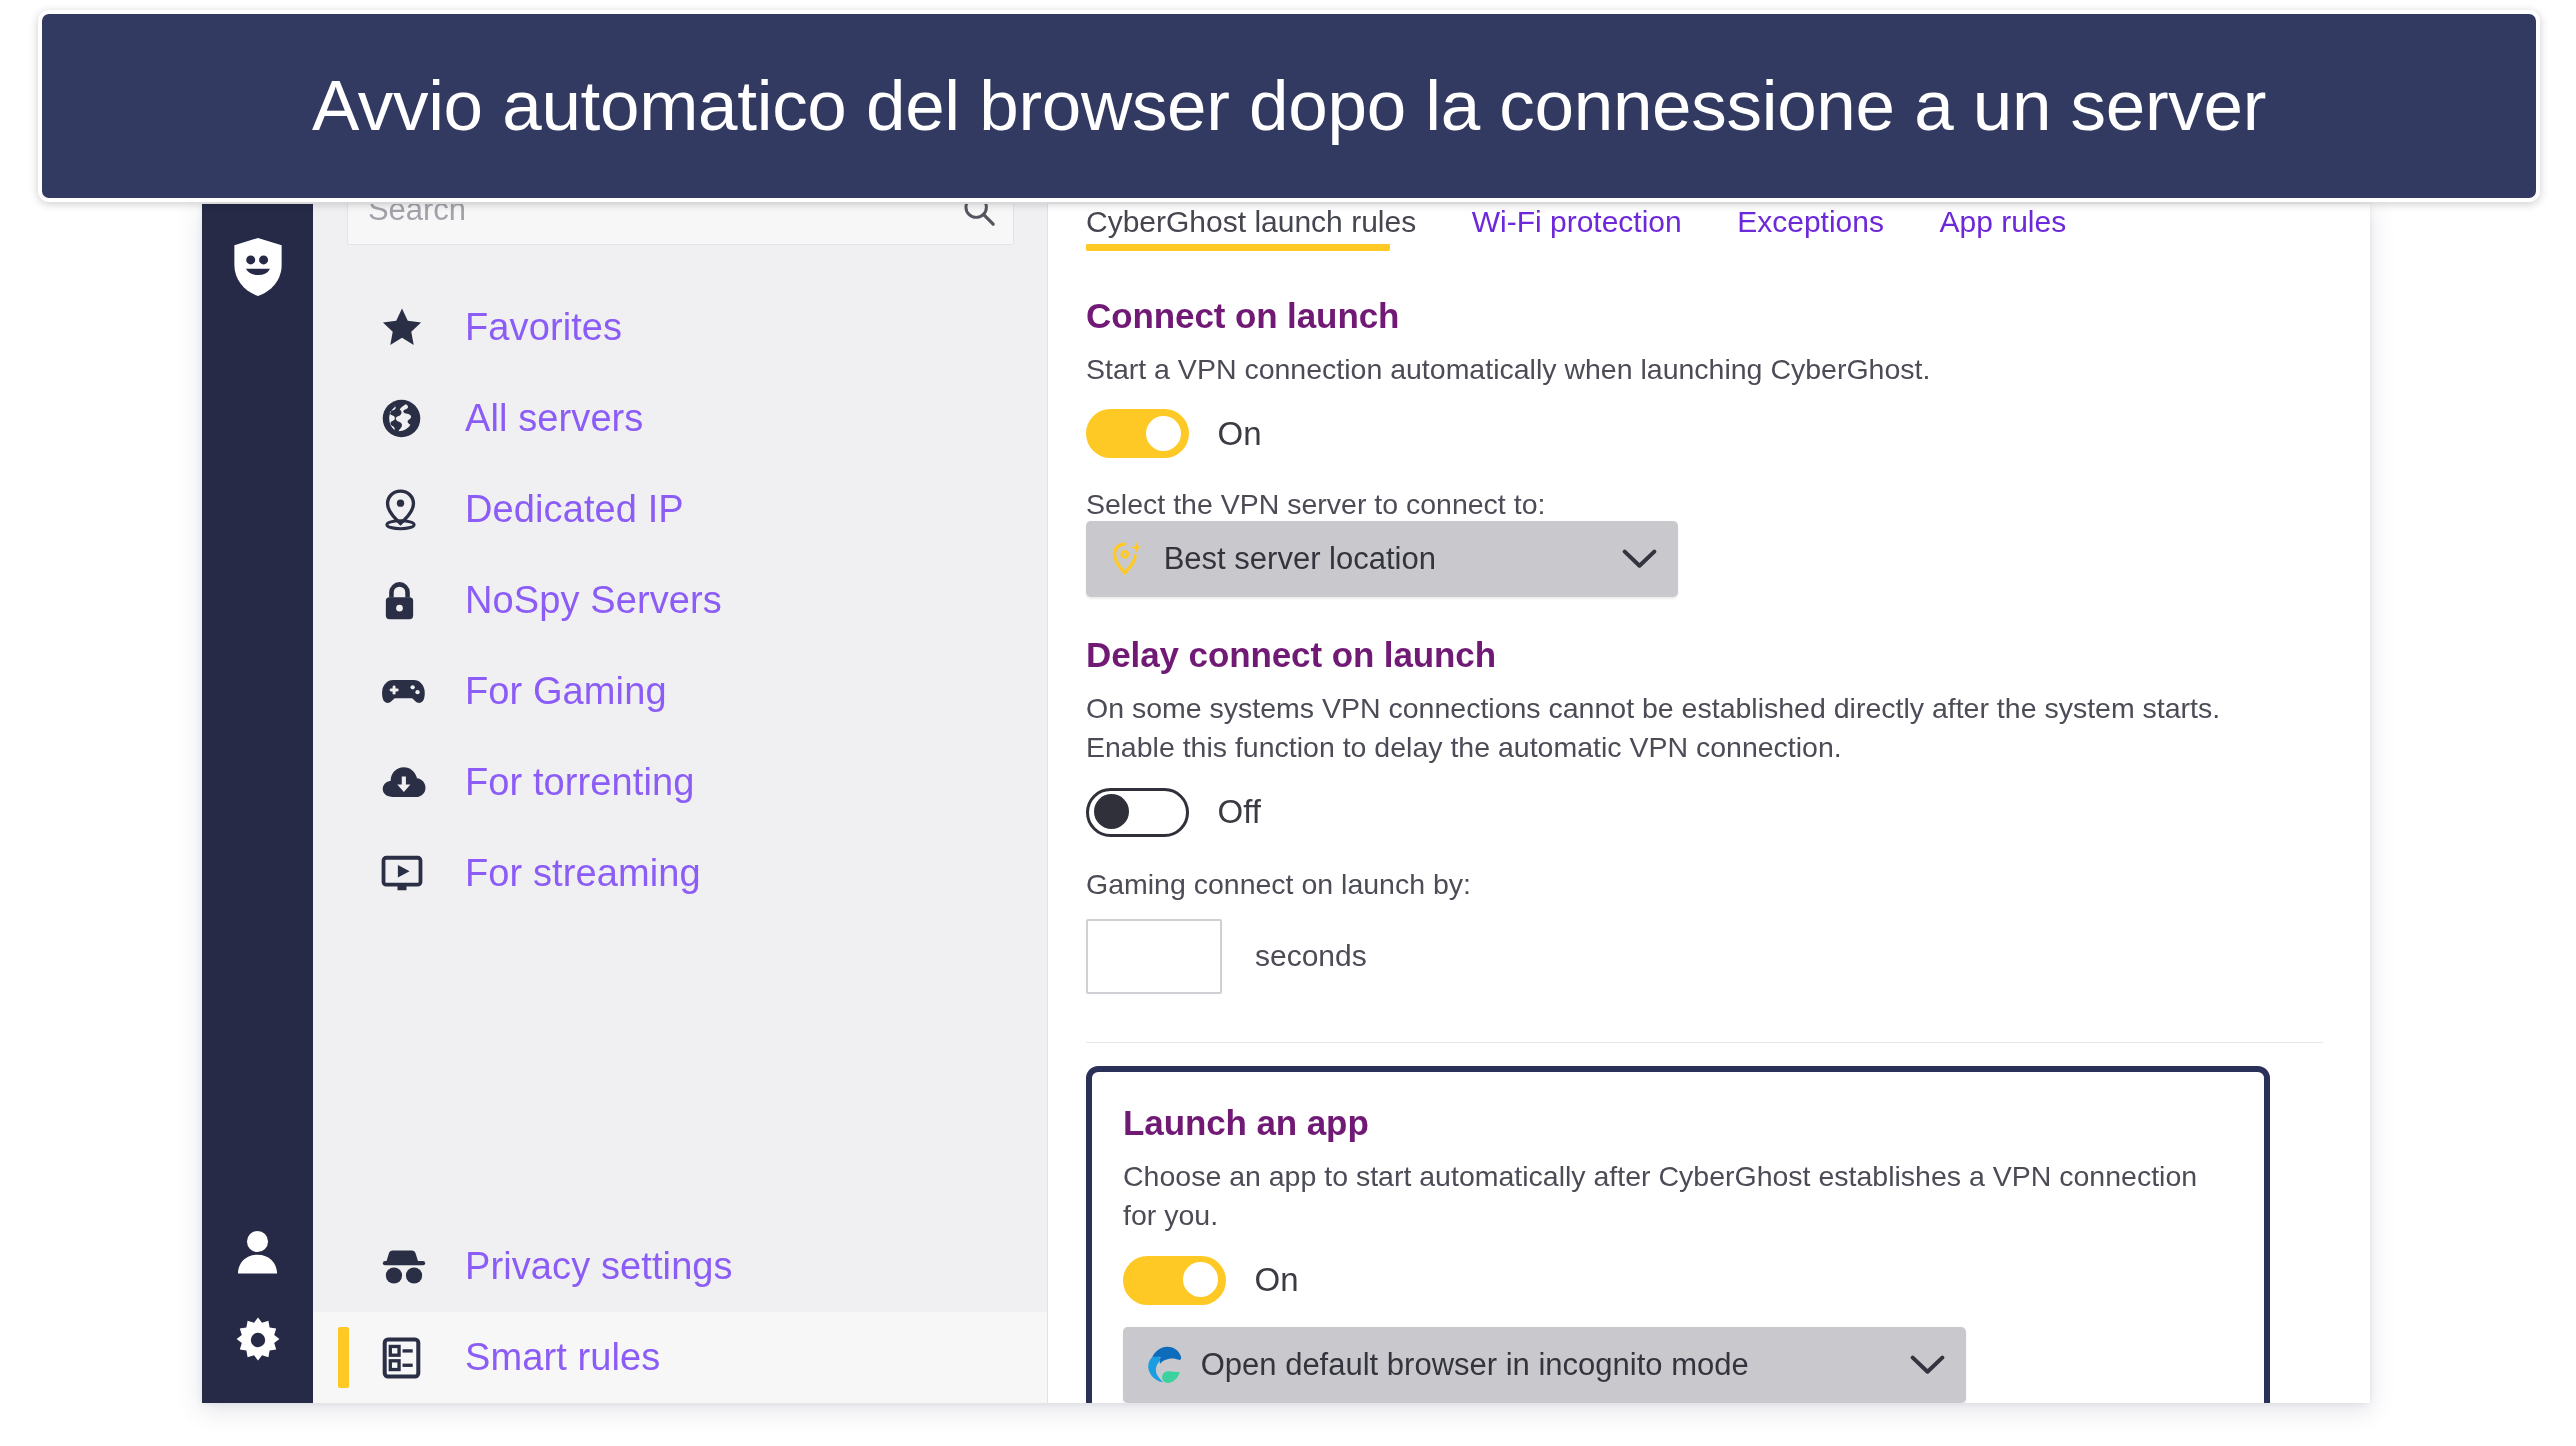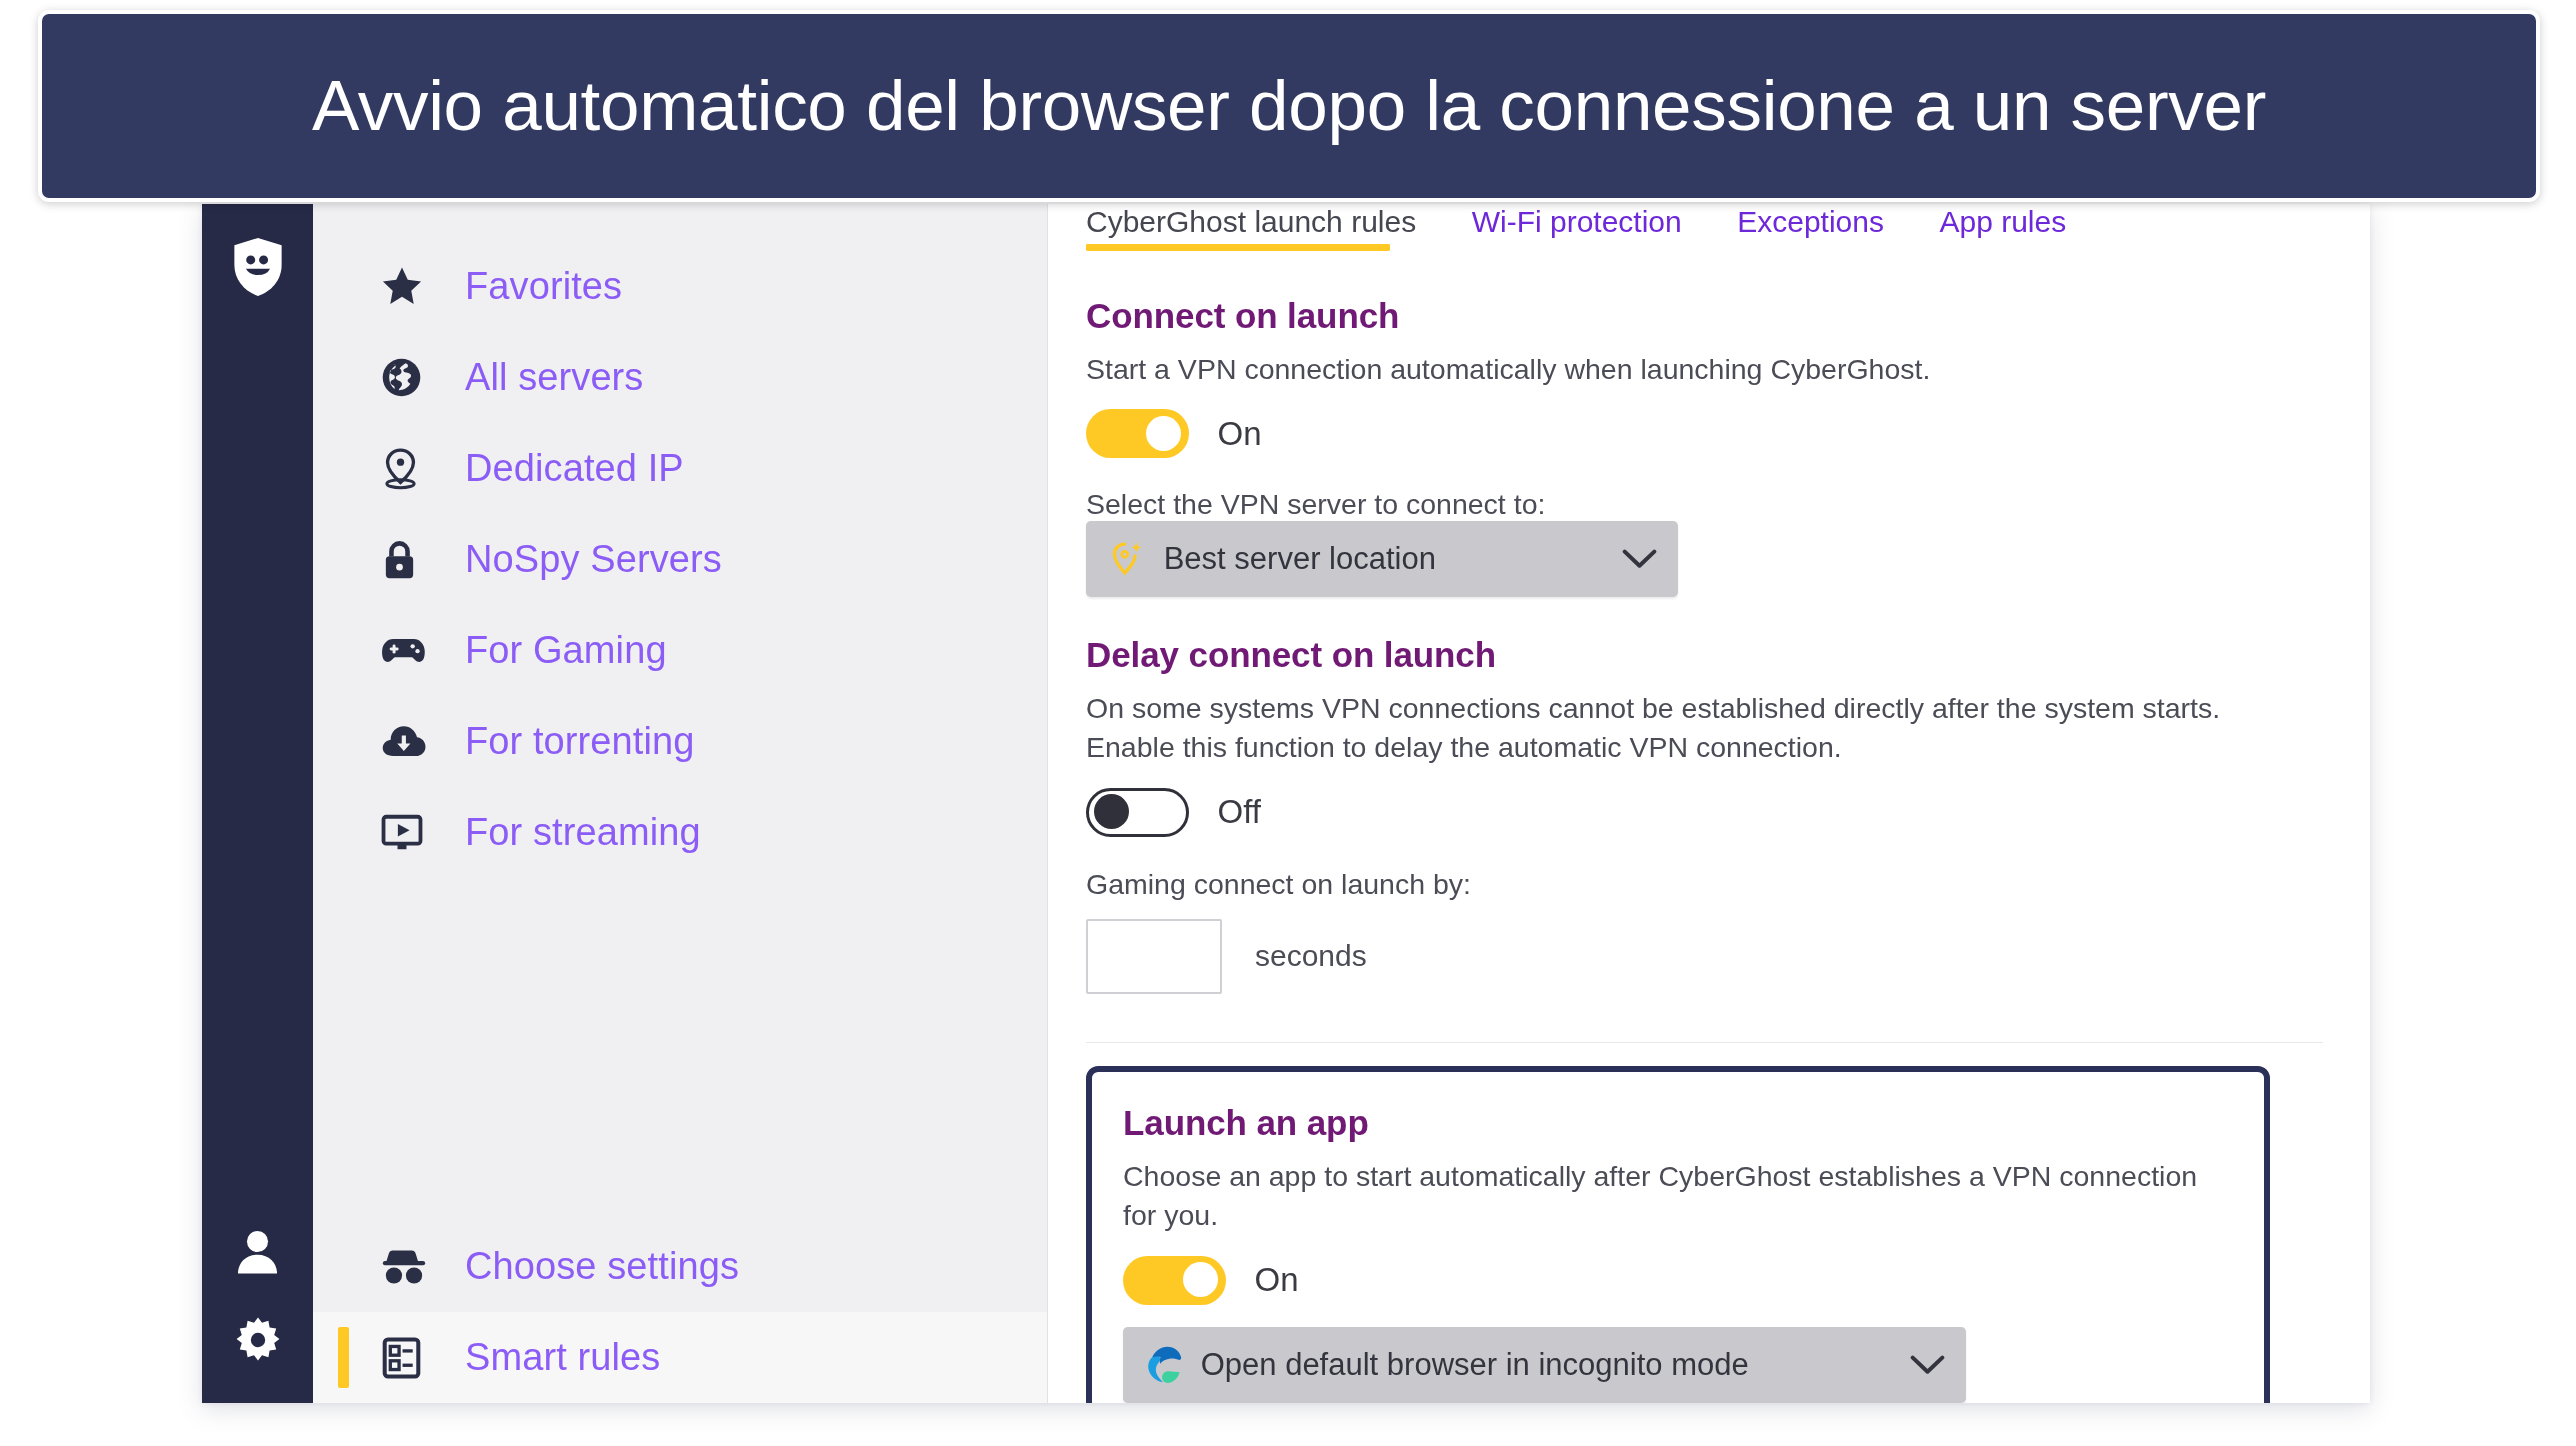--- a/index.html
+++ b/index.html
@@ -335,20 +335,29 @@
           <svg width="48" height="48" viewBox="0 0 24 24">
             <path fill="#ffffff" d="M12 0.8l2 2.6 3.2-1 .6 3.3 3.3.6-1 3.2 2.6 2-2.6 2 1 3.2-3.3.6-.6 3.3-3.2-1-2 2.6-2-2.6-3.2 1-.6-3.3-3.3-.6 1-3.2-2.6-2 2.6-2-1-3.2 3.3-.6.6-3.3 3.2 1z"></path>
             <circle cx="12" cy="12" r="3.6" fill="#262a47"></circle>
           </svg>
         </div>
       </div>
     </div>
 
     <div id="sidebar">
 
+      <div id="search-wrap">
+        <input id="search-input" type="text" placeholder="Search" style="">
+        <div id="search-icon-btn">
+          <svg width="34" height="34" viewBox="0 0 24 24">
+            <circle cx="10" cy="10" r="7.2" fill="none" stroke="#55565f" stroke-width="2.1"></circle>
+            <line x1="15.3" y1="15.3" x2="22" y2="22" stroke="#55565f" stroke-width="2.3" stroke-linecap="round"></line>
+          </svg>
+        </div>
+      </div>
 
       <div class="nav-list">
 
         <div class="nav-item">
           <span class="nav-icon">
             <svg width="42" height="41" viewBox="0 0 24 23">
               <path fill="#2b2f45" d="M12 0.6l3.3 7 7.6 1-5.6 5.3 1.4 7.6L12 17.4 5.3 21.5l1.4-7.6L1.1 8.6l7.6-1z"></path>
             </svg>
           </span>
           <span class="nav-label">Favorites</span>
@@ -427,21 +436,21 @@
 
         <div class="nav-item">
           <span class="nav-icon">
             <svg width="46" height="37" viewBox="0 0 26 21">
               <path fill="#2b2f45" d="M8.6 1.4h8.8c1.1 0 1.9.7 2.2 1.7l1.4 4.5H3l1.4-4.5C4.7 2.1 5.5 1.4 6.6 1.4z"></path>
               <rect x="1" y="7.4" width="24" height="2.4" rx="1.2" fill="#2b2f45"></rect>
               <circle cx="7.3" cy="15.6" r="4.6" fill="#2b2f45"></circle>
               <circle cx="18.7" cy="15.6" r="4.6" fill="#2b2f45"></circle>
             </svg>
           </span>
-          <span class="nav-label">Choose settings</span>
+          <span class="nav-label">Privacy settings</span>
         </div>
 
         <div class="nav-item active">
           <span class="active-bar"></span>
           <span class="nav-icon">
             <svg width="41" height="42" viewBox="0 0 22 24">
               <rect x="1.4" y="1.4" width="19.2" height="21.2" rx="1.9" fill="none" stroke="#2b2f45" stroke-width="2.3"></rect>
               <rect x="4.6" y="5.4" width="5" height="5" fill="none" stroke="#2b2f45" stroke-width="1.9"></rect>
               <rect x="4.6" y="13.6" width="5" height="5" fill="none" stroke="#2b2f45" stroke-width="1.9"></rect>
               <rect x="11.6" y="7" width="5.8" height="1.9" fill="#2b2f45"></rect>

